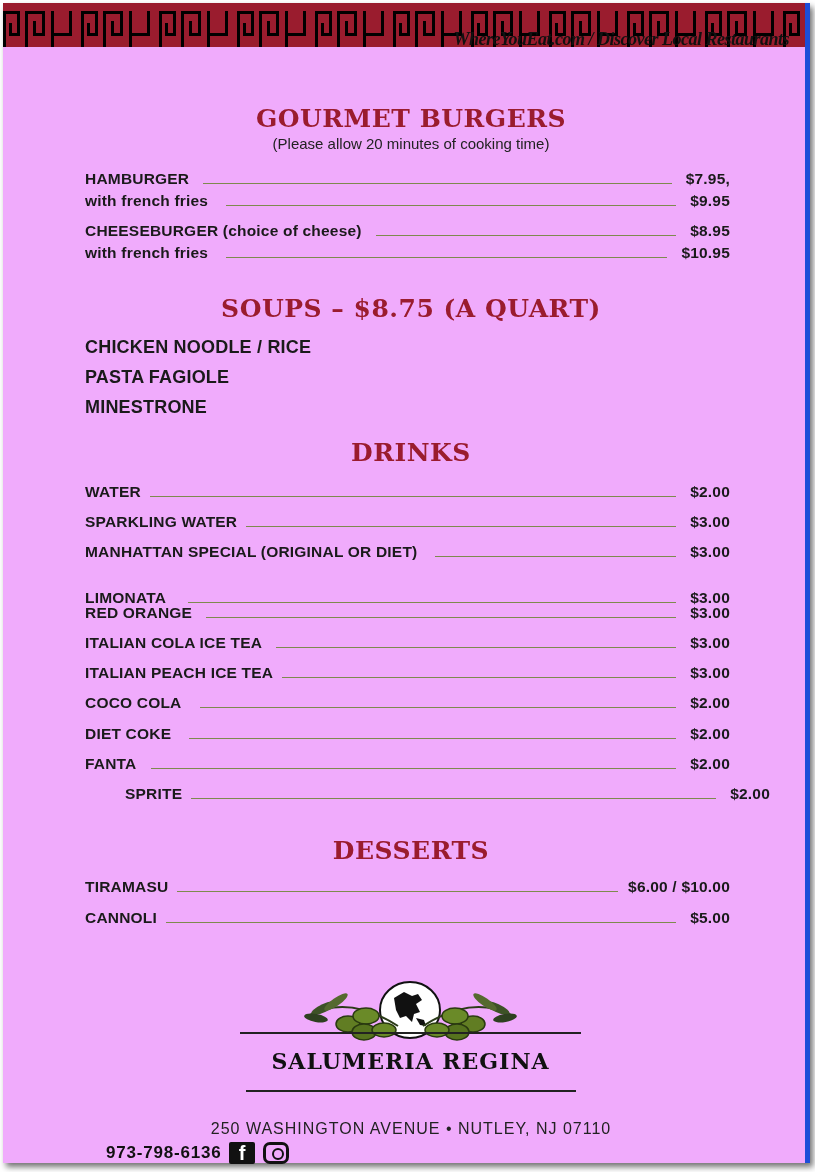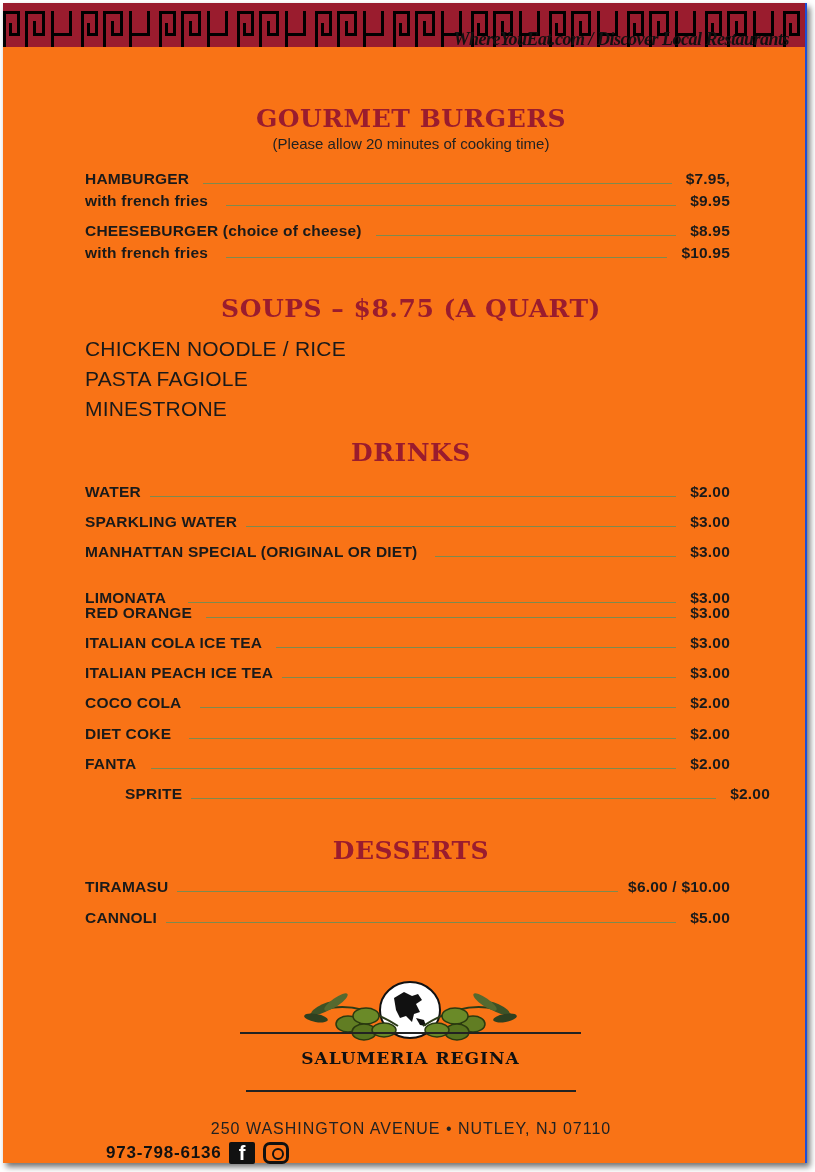--- a/index.html
+++ b/index.html
@@ -1,30 +1,30 @@
 <!DOCTYPE html>
 <html><head>
 <meta charset="utf-8">
 <style>
   html,body{margin:0;padding:0;background:#ffffff;}
   body{width:815px;height:1172px;position:relative;overflow:hidden;font-family:"Liberation Sans",sans-serif;color:#1a1a1a;}
-  .page{position:absolute;left:3px;top:3px;width:802px;height:1160px;background:#f97316;box-shadow:3px 4px 6px rgba(0,0,0,0.55);border-right:2px solid #1d4ed8;}
+  .page{position:absolute;left:3px;top:3px;width:802px;height:1160px;background:#f0abfc;box-shadow:3px 4px 6px rgba(0,0,0,0.55);border-right:5px solid #1d4ed8;}
   .border-band{position:absolute;left:0;top:0;width:802px;height:44px;background:#9a1c2e;overflow:hidden;}
   .border-band svg{display:block;}
   .watermark{position:absolute;right:16px;top:26px;font-family:"Liberation Serif",serif;font-style:italic;font-weight:bold;font-size:18px;color:#111;letter-spacing:-0.5px;white-space:nowrap;}
   .section-title{position:absolute;left:0;width:822px;text-align:center;font-family:"DejaVu Serif","Liberation Serif",serif;font-weight:bold;color:#9a1c2e;font-size:25px;letter-spacing:0.5px;}
   .subtitle{position:absolute;left:0;width:822px;text-align:center;font-size:15px;color:#222;}
   .row{position:absolute;left:85px;width:645px;height:20px;display:flex;align-items:flex-end;font-weight:bold;font-size:15.5px;letter-spacing:0.2px;gap:8px;}
   .row .name{white-space:nowrap;}
   .row .leader{flex:1;border-bottom:1.5px solid #7e8a4e;margin:0 6px 4px 6px;}
   .row .leader.tight{margin-left:1px;}
   .row .price{white-space:nowrap;}
-  .plain{position:absolute;left:85px;font-weight:normal;font-size:21px;letter-spacing:0.2px;}
+  .plain{position:absolute;left:85px;font-weight:bold;font-size:18px;letter-spacing:0.2px;}
   .logo{position:absolute;left:238px;top:980px;width:345px;height:115px;}
-  .brand{position:absolute;left:238px;top:1048px;width:345px;text-align:center;font-family:"DejaVu Serif","Liberation Serif",serif;font-weight:bold;font-size:17px;letter-spacing:1px;color:#111;}
+  .brand{position:absolute;left:238px;top:1048px;width:345px;text-align:center;font-family:"DejaVu Serif","Liberation Serif",serif;font-weight:bold;font-size:22px;letter-spacing:1px;color:#111;}
   .rule{position:absolute;height:2px;background:#222;}
   .address{position:absolute;left:0;width:822px;top:1120px;text-align:center;font-size:16px;letter-spacing:1px;color:#222;}
   .contact{position:absolute;left:106px;top:1142px;font-size:17px;letter-spacing:0.8px;color:#111;white-space:nowrap;display:flex;align-items:center;}
   .contact b{font-weight:bold;}
   .social{display:inline-flex;align-items:center;justify-content:center;margin-left:8px;}
   .fb{width:26px;height:22px;background:#111;color:#fff;font-weight:bold;font-size:20px;line-height:22px;text-align:center;border-radius:2px;}
   .ig{width:26px;height:22px;border:3px solid #111;border-radius:7px;box-sizing:border-box;position:relative;}
   .ig:after{content:"";position:absolute;left:6px;top:3px;width:8px;height:8px;border:2.5px solid #111;border-radius:50%;}
 </style>
 </head>

